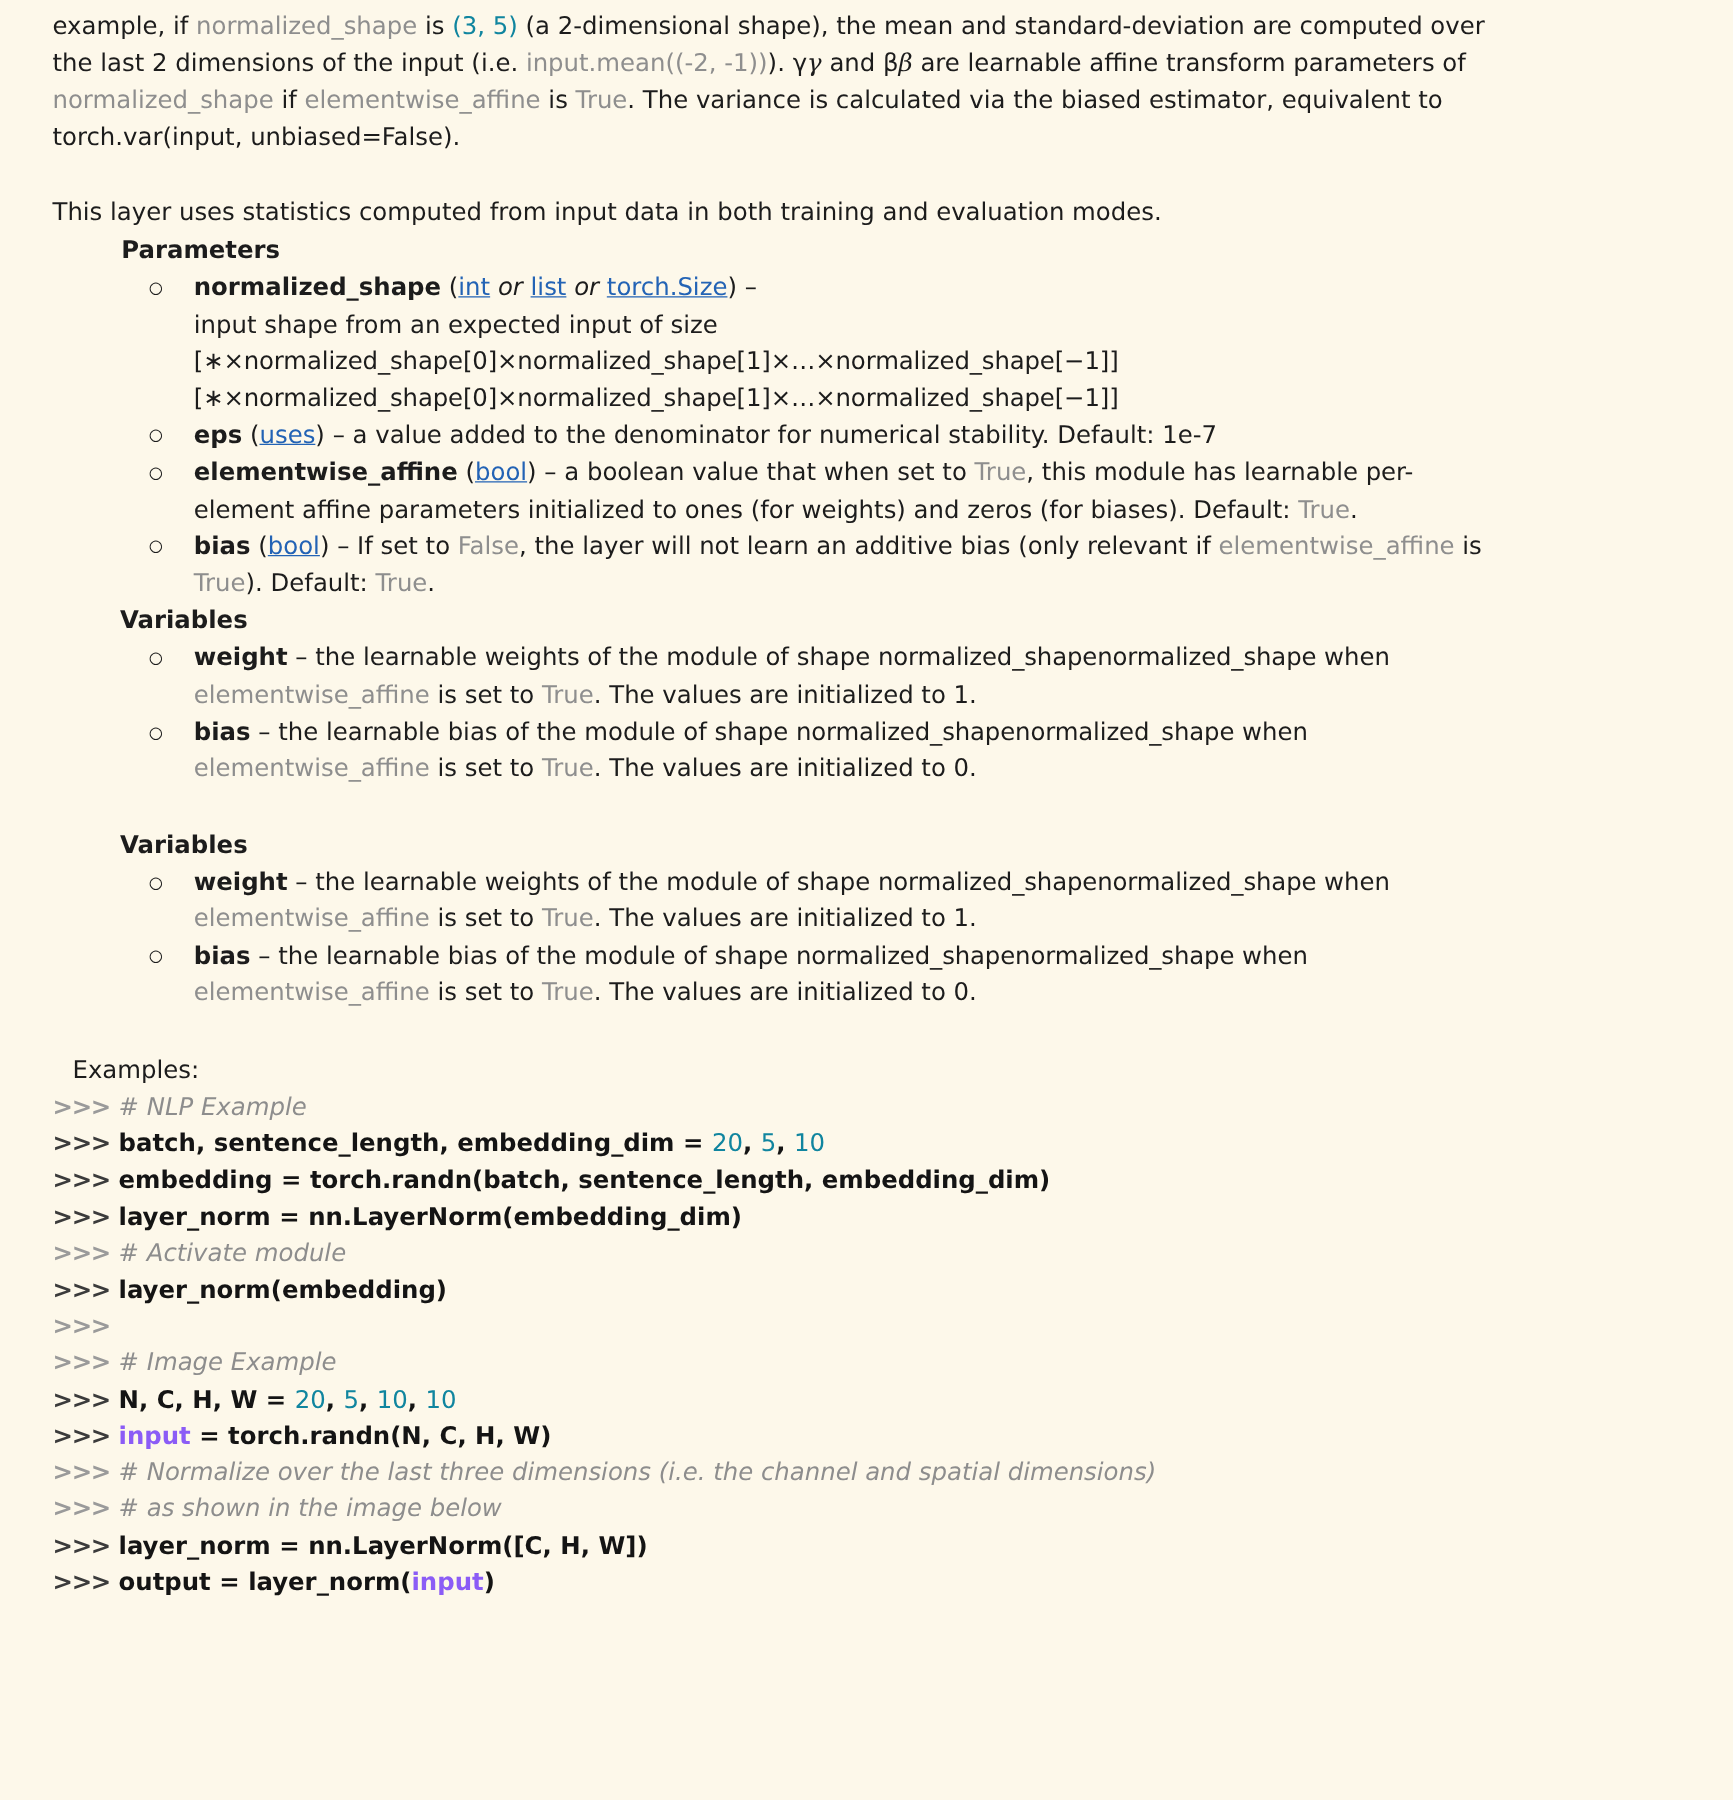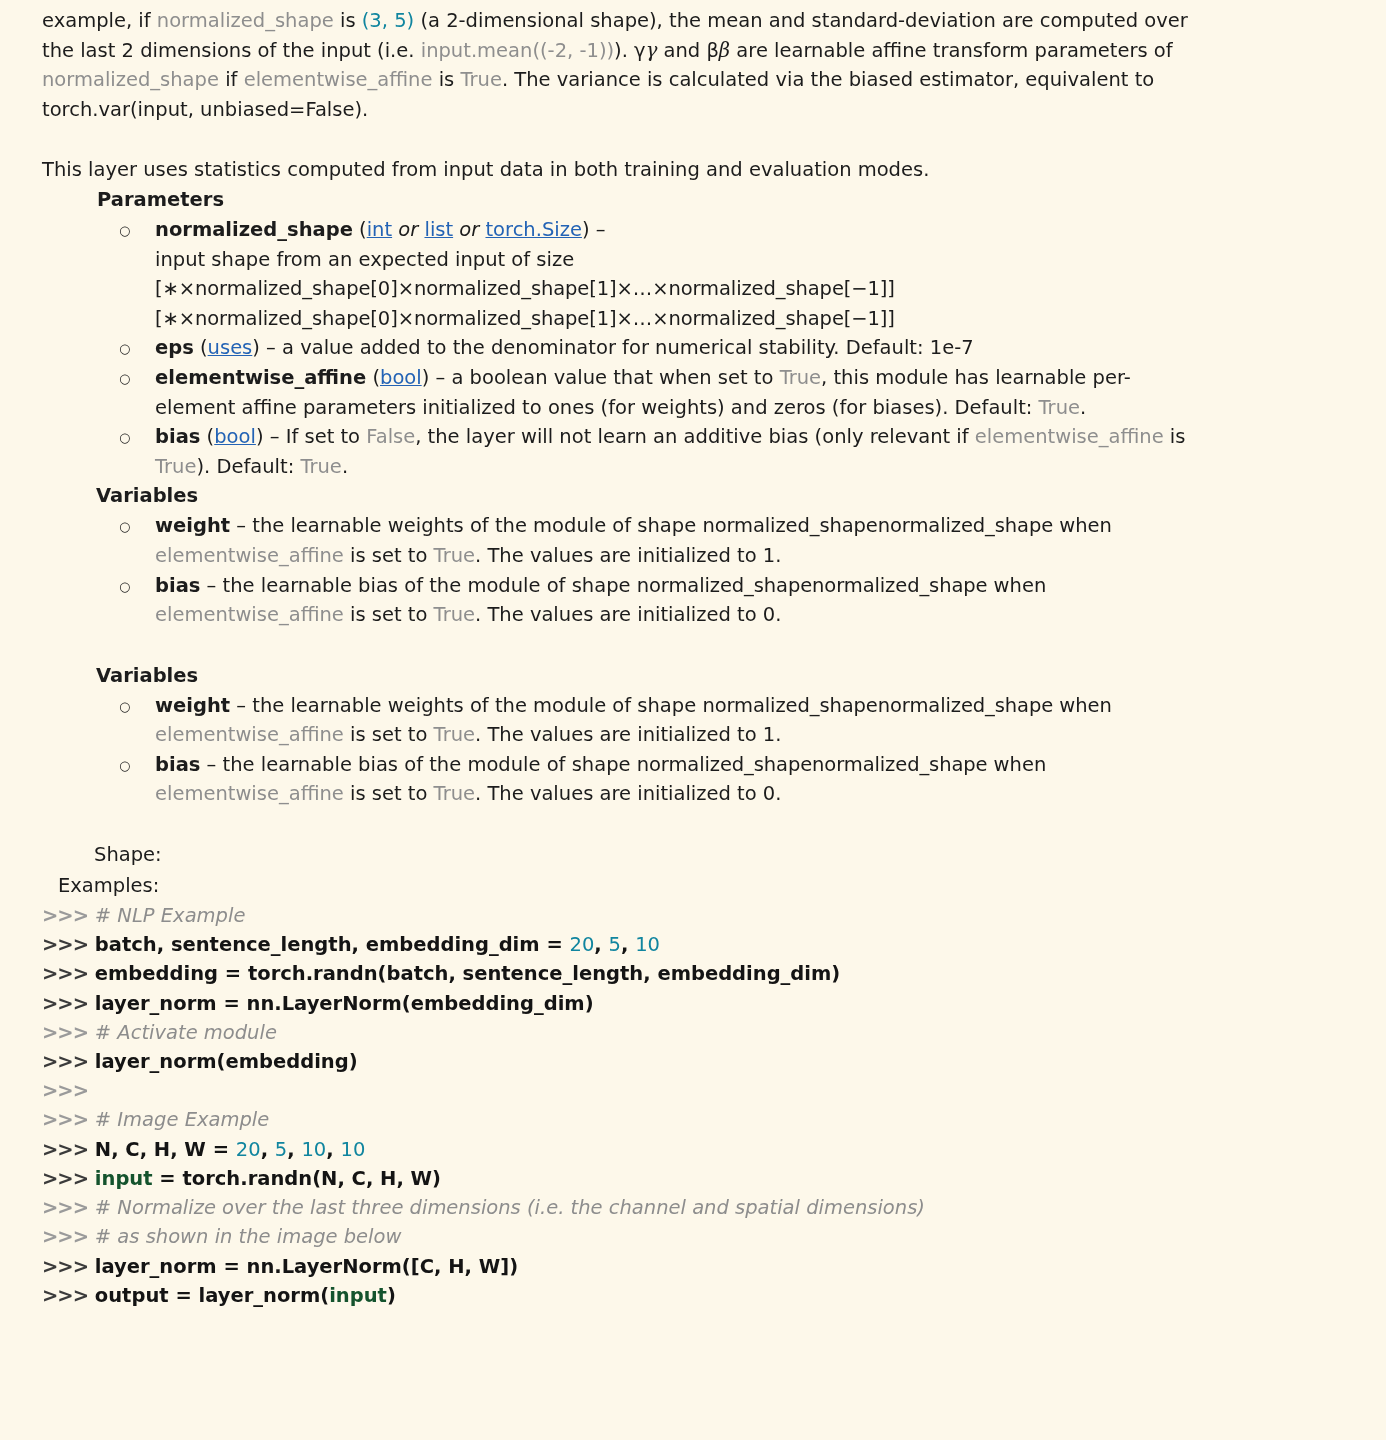--- a/index.html
+++ b/index.html
@@ -111,21 +111,21 @@
     font-size: 19.5px;
     line-height: 29.2px;
     font-weight: bold;
     color: #141414;
     white-space: pre;
   }
   .code .prompt  { color: #3b3b3b; font-weight: bold; letter-spacing: -1px; }
   .code .prompt.dim { color: #9a9a9a; }
   .code .comment { color: #8d8d8d; font-style: italic; font-weight: normal; }
   .code .cnum    { color: #10859f; font-weight: normal; }
-  .code .kw      { color: #14532d; font-weight: bold; }
+  .code .kw      { color: #8b5cf6; font-weight: bold; }
 </style>
 </head>
 <body>
 
 <div class="page">
 
   <p class="para"><span>example, if </span><span class="lit">normalized_shape</span><span> is </span><span class="num">(3, 5)</span><span> (a 2-dimensional shape), the mean and standard-deviation are computed over the last 2 dimensions of the input (i.e. </span><span class="lit">input.mean((-2, -1))</span><span>). </span><span class="mathu">γ</span><span class="mathi">γ</span><span> and </span><span class="mathu">β</span><span class="mathi">β</span><span> are learnable affine transform parameters of </span><span class="lit">normalized_shape</span><span> if </span><span class="lit">elementwise_affine</span><span> is </span><span class="lit">True</span><span>. The variance is calculated via the biased estimator, equivalent to torch.var(input, unbiased=False).</span></p>
 
   <div class="spacer-lg"></div>
 
@@ -162,20 +162,19 @@
   <div class="field-head indent2">Variables</div>
 
   <ul class="circ">
     <li><span class="b">weight</span><span> – the learnable weights of the module of shape </span><span class="mathline">normalized_shapenormalized_shape</span><span> when </span><span class="lit">elementwise_affine</span><span> is set to </span><span class="lit">True</span><span>. The values are initialized to 1.</span></li>
 
     <li><span class="b">bias</span><span> – the learnable bias of the module of shape </span><span class="mathline">normalized_shapenormalized_shape</span><span> when </span><span class="lit">elementwise_affine</span><span> is set to </span><span class="lit">True</span><span>. The values are initialized to 0.</span></li>
   </ul>
 
   <div class="spacer-lg"></div>
 
-  <div class="shape-label">Shape:</div>
 
 
   <div class="examples-label">Examples:</div>
 
   <div class="code" id="code-block"><div><span class="prompt dim">&gt;&gt;&gt;</span> <span class="comment"># NLP Example</span></div><div><span class="prompt">&gt;&gt;&gt;</span> <span>batch, sentence_length, embedding_dim = </span><span class="cnum">20</span><span>, </span><span class="cnum">5</span><span>, </span><span class="cnum">10</span></div><div><span class="prompt">&gt;&gt;&gt;</span> <span>embedding = torch.randn(batch, sentence_length, embedding_dim)</span></div><div><span class="prompt">&gt;&gt;&gt;</span> <span>layer_norm = nn.LayerNorm(embedding_dim)</span></div><div><span class="prompt dim">&gt;&gt;&gt;</span> <span class="comment"># Activate module</span></div><div><span class="prompt">&gt;&gt;&gt;</span> <span>layer_norm(embedding)</span></div><div><span class="prompt dim">&gt;&gt;&gt;</span> </div><div><span class="prompt dim">&gt;&gt;&gt;</span> <span class="comment"># Image Example</span></div><div><span class="prompt">&gt;&gt;&gt;</span> <span>N, C, H, W = </span><span class="cnum">20</span><span>, </span><span class="cnum">5</span><span>, </span><span class="cnum">10</span><span>, </span><span class="cnum">10</span></div><div><span class="prompt">&gt;&gt;&gt;</span> <span class="kw">input</span><span> = torch.randn(N, C, H, W)</span></div><div><span class="prompt dim">&gt;&gt;&gt;</span> <span class="comment"># Normalize over the last three dimensions (i.e. the channel and spatial dimensions)</span></div><div><span class="prompt dim">&gt;&gt;&gt;</span> <span class="comment"># as shown in the image below</span></div><div><span class="prompt">&gt;&gt;&gt;</span> <span>layer_norm = nn.LayerNorm([C, H, W])</span></div><div><span class="prompt">&gt;&gt;&gt;</span> <span>output = layer_norm(</span><span class="kw">input</span><span>)</span></div></div>
 
 </div>
 
 </body></html>

